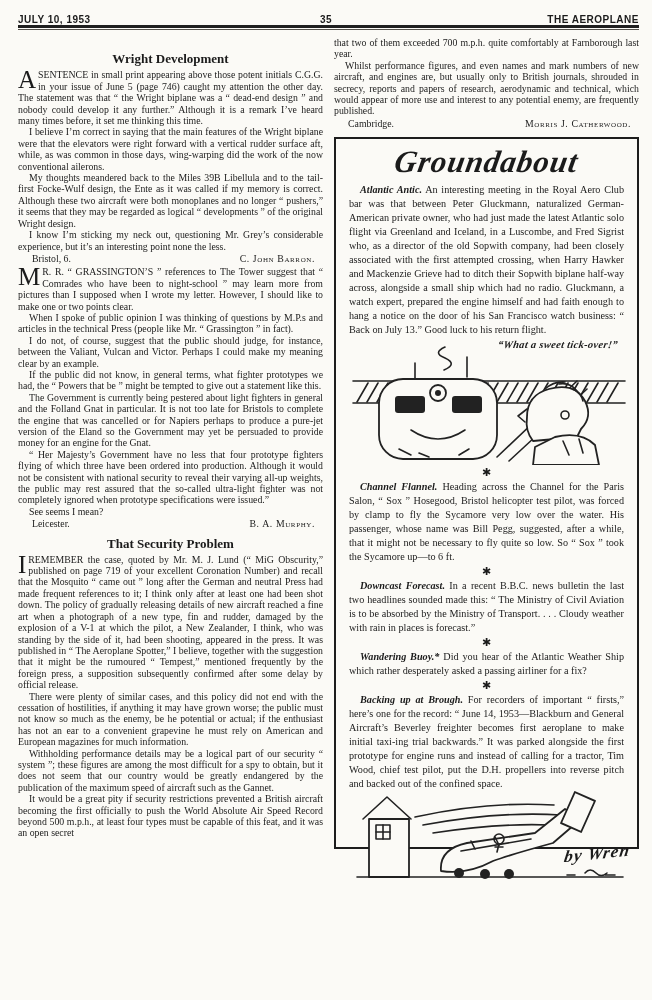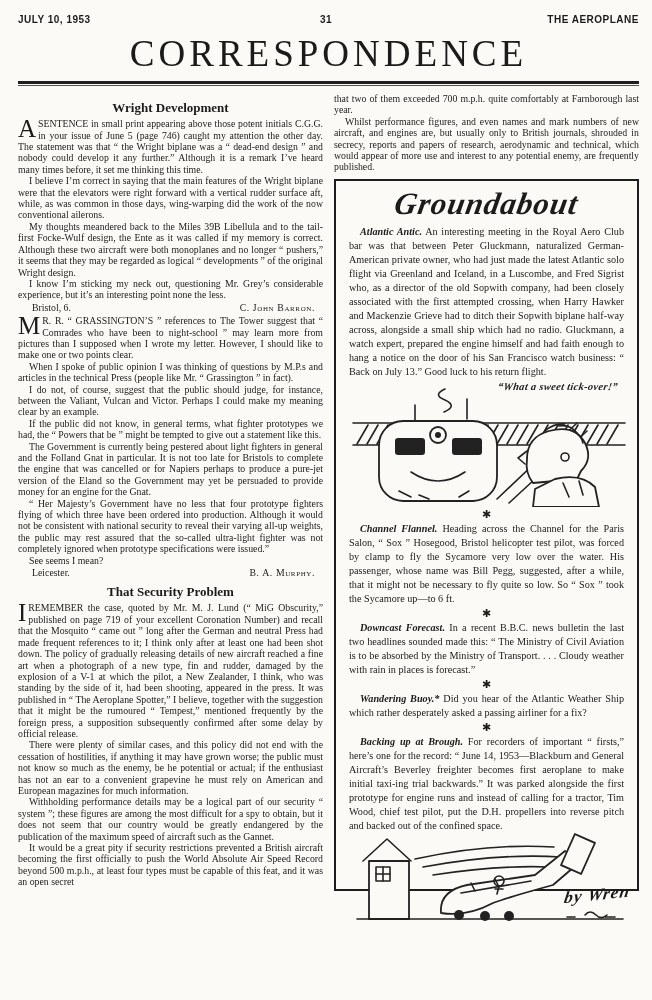--- a/index.html
+++ b/index.html
@@ -54,25 +54,24 @@
   .ink-fill{stroke:#222; fill:#fbfaf6; stroke-width:1.8; stroke-linejoin:round;}
   .solid{fill:#222; stroke:none;}
 </style>
 </head>
 <body>
 
 <div class="page">
 
   <div class="masthead">
     <span>JULY 10, 1953</span>
-    <span class="mid">31</span>
+    <span class="mid">35</span>
     <span>THE AEROPLANE</span>
   </div>
 
-  <div class="big-title">CORRESPONDENCE</div>
   <div class="rule"></div>
 
   <div class="columns">
 
     <div class="col">
 
       <section>
         <div class="letter-heading">Wright Development</div>
         <p class="opening"><span class="dropcap">A</span><span>SENTENCE in small print appearing above those potent initials C.G.G. in your issue of June 5 (page 746) caught my attention the other day.  The statement was that “ the Wright biplane was a “ dead-end design ” and nobody could develop it any further.”  Although it is a remark I’ve heard many times before, it set me thinking this time.</span></p>
         <p>I believe I’m correct in saying that the main features of the Wright biplane were that the elevators were right forward with a vertical rudder surface aft, while, as was common in those days, wing-warping did the work of the now conventional ailerons.</p>
@@ -105,20 +104,24 @@
         <p>Withholding performance details may be a logical part of our security “ system ”; these figures are among the most difficult for a spy to obtain, but it does not seem that our country would be greatly endangered by the publication of the maximum speed of aircraft such as the Gannet.</p>
         <p>It would be a great pity if security restrictions prevented a British aircraft becoming the first officially to push the World Absolute Air Speed Record beyond 500 m.p.h., at least four types must be capable of this feat, and it was an open secret</p>
       </section>
     </div>
 
     <div class="col">
 
       <section>
         <p class="opening">that two of them exceeded 700 m.p.h. quite comfortably at Farnborough last year.</p>
         <p>Whilst performance figures, and even names and mark numbers of new aircraft, and engines are, but usually only to British journals, shrouded in secrecy, reports and papers of research, aerodynamic and technical, which would appear of more use and interest to any potential enemy, are frequently published.</p>
+        <div class="sig">
+          <span>Cambridge.</span>
+          <span class="name">Morris J. Catherwood.</span>
+        </div>
       </section>
 
       <div class="g-box">
         <div class="g-heading">Groundabout</div>
 
         <p class="g-item"><span class="g-title">Atlantic Antic.</span> <span>An interesting meeting in the Royal Aero Club bar was that between Peter Gluckmann, naturalized German-American private owner, who had just made the latest Atlantic solo flight via Greenland and Iceland, in a Luscombe, and Fred Sigrist who, as a director of the old Sopwith company, had been closely associated with the first attempted crossing, when Harry Hawker and Mackenzie Grieve had to ditch their Sopwith biplane half-way across, alongside a small ship which had no radio.  Gluckmann, a watch expert, prepared the engine himself and had faith enough to hang a notice on the door of his San Francisco watch business: “ Back on July 13.”  Good luck to his return flight.</span></p>
 
         <div class="cartoon" style="height:128px;">
           <span class="c1-caption">“What a sweet tick-over!”</span>
           <svg width="281" height="128" viewBox="0 0 281 128">

